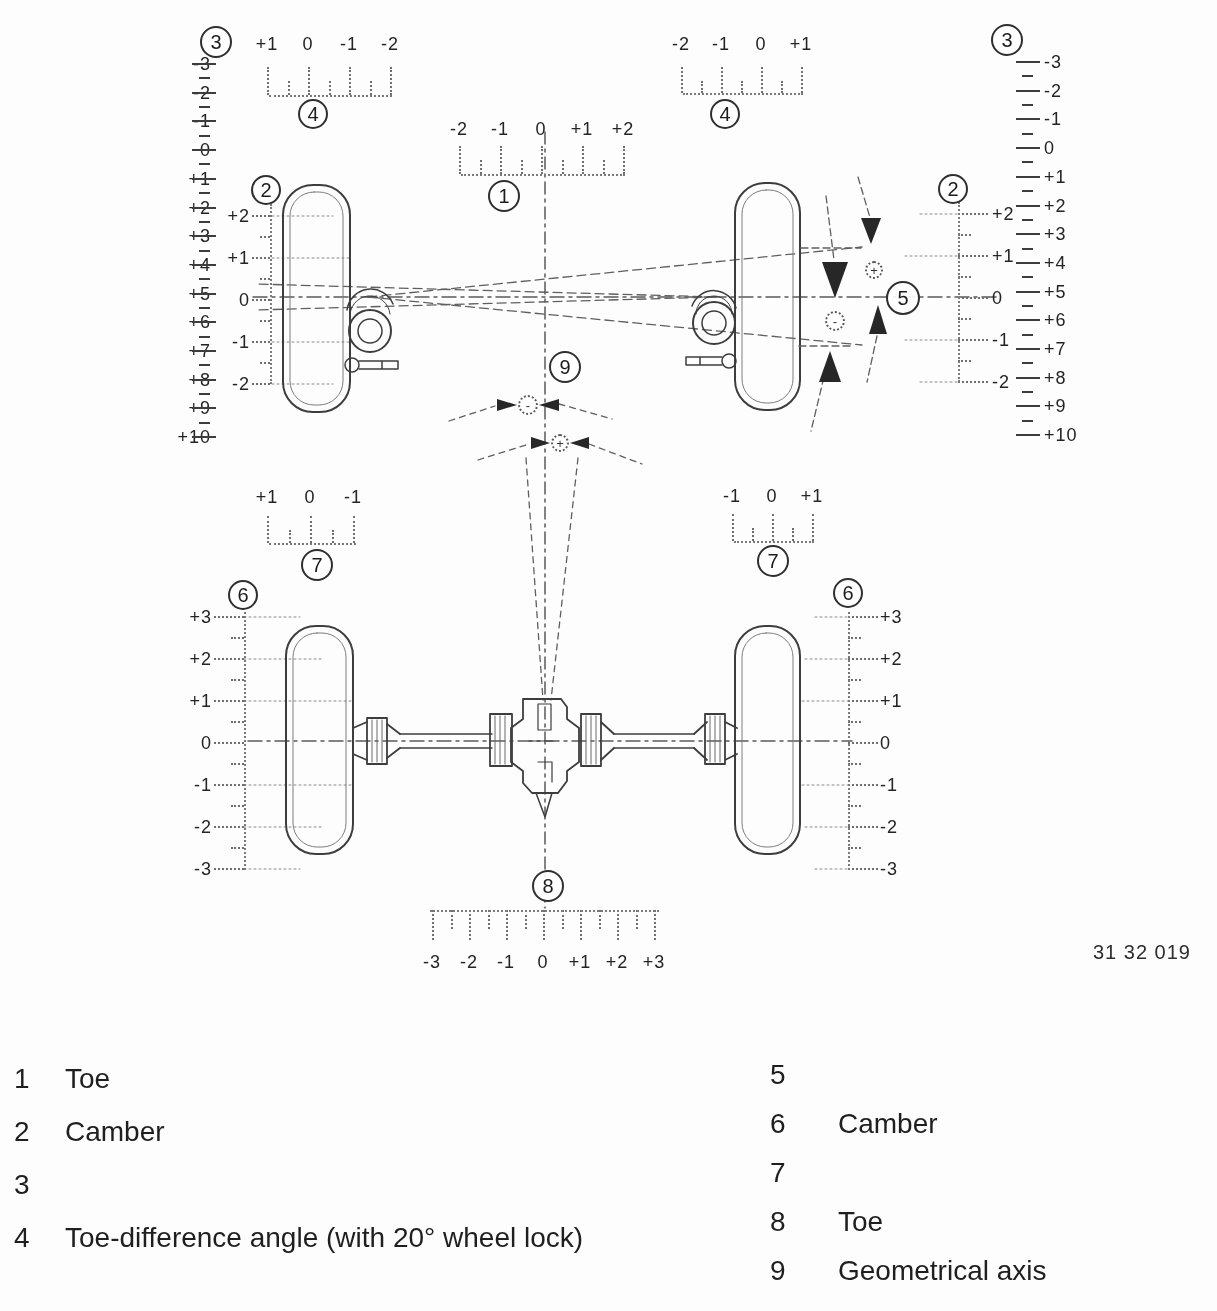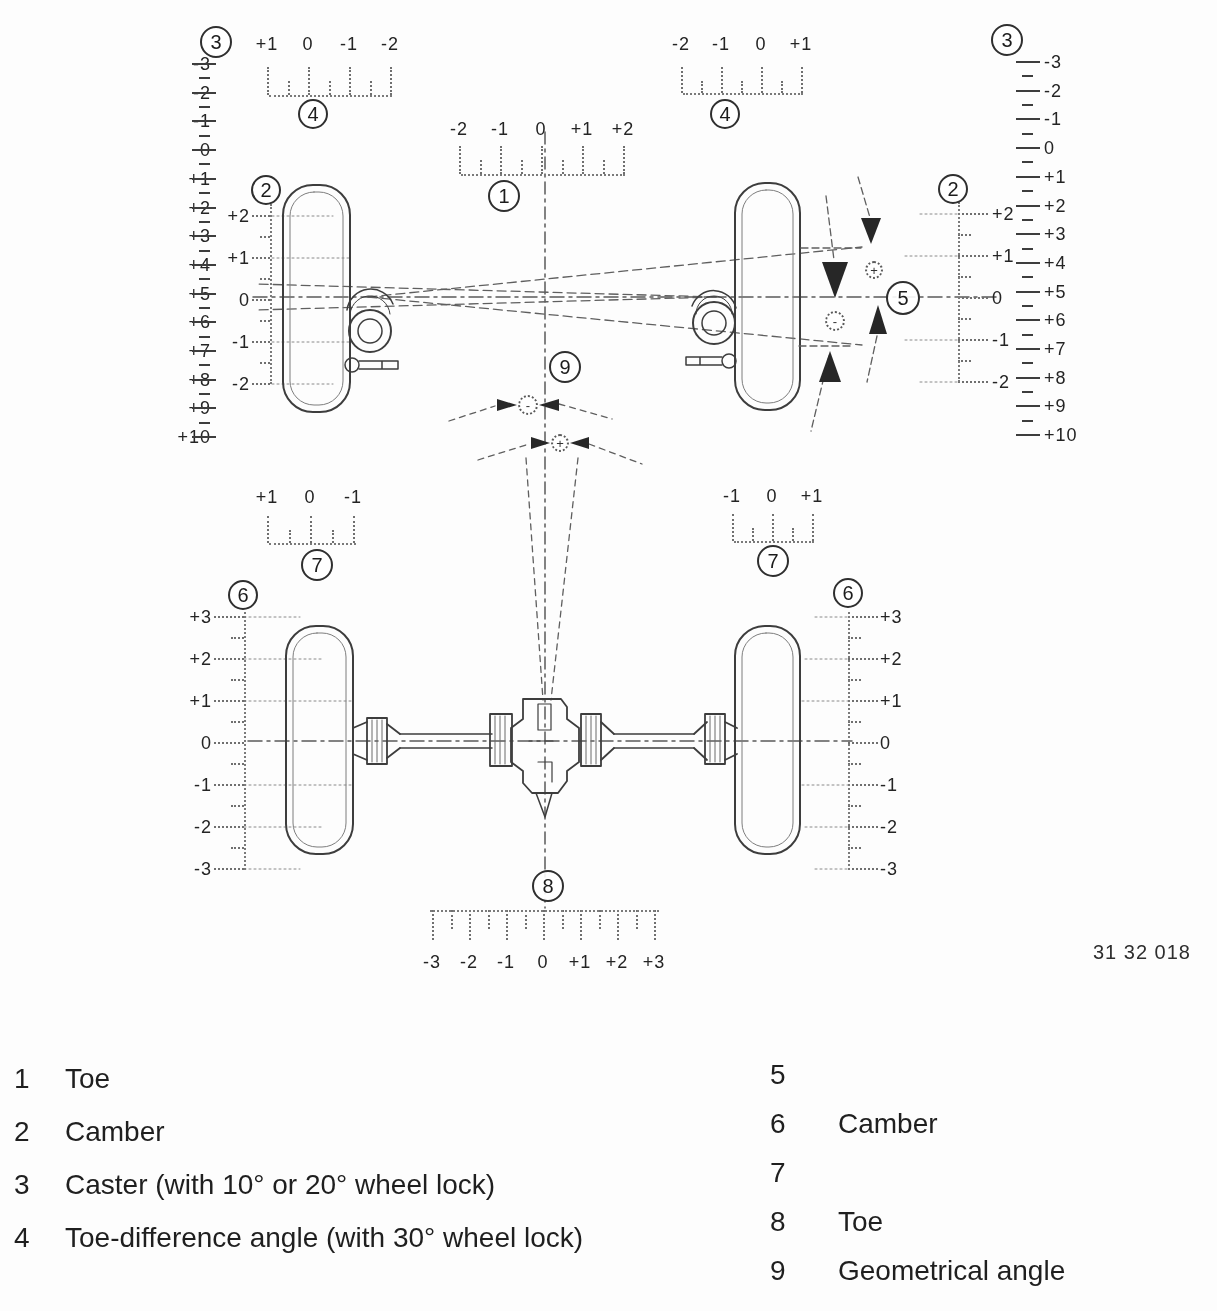--- a/index.html
+++ b/index.html
@@ -425,43 +425,42 @@
     <div class="legend-row">
       <span class="legend-num">1</span>
       <span class="legend-label">Toe</span>
     </div>
     <div class="legend-row">
       <span class="legend-num">2</span>
       <span class="legend-label">Camber</span>
     </div>
     <div class="legend-row">
       <span class="legend-num">3</span>
-      <span class="legend-label">Caster (with 10° or 20° wheel lock)</span>
     </div>
     <div class="legend-row">
       <span class="legend-num">4</span>
-      <span class="legend-label">Toe-difference angle (with 30° wheel lock)</span>
+      <span class="legend-label">Toe-difference angle (with 20° wheel lock)</span>
     </div>
   </div>
 
   <div class="legend legend-col-right">
     <div class="legend-row">
       <span class="legend-num">5</span>
     </div>
     <div class="legend-row">
       <span class="legend-num">6</span>
       <span class="legend-label">Camber</span>
     </div>
     <div class="legend-row">
       <span class="legend-num">7</span>
     </div>
     <div class="legend-row">
       <span class="legend-num">8</span>
       <span class="legend-label">Toe</span>
     </div>
     <div class="legend-row">
       <span class="legend-num">9</span>
-      <span class="legend-label">Geometrical angle</span>
+      <span class="legend-label">Geometrical axis</span>
     </div>
   </div>
 
-  <div class="ref-number">31 32 018</div>
+  <div class="ref-number">31 32 019</div>
 </div>
 
 </body></html>

